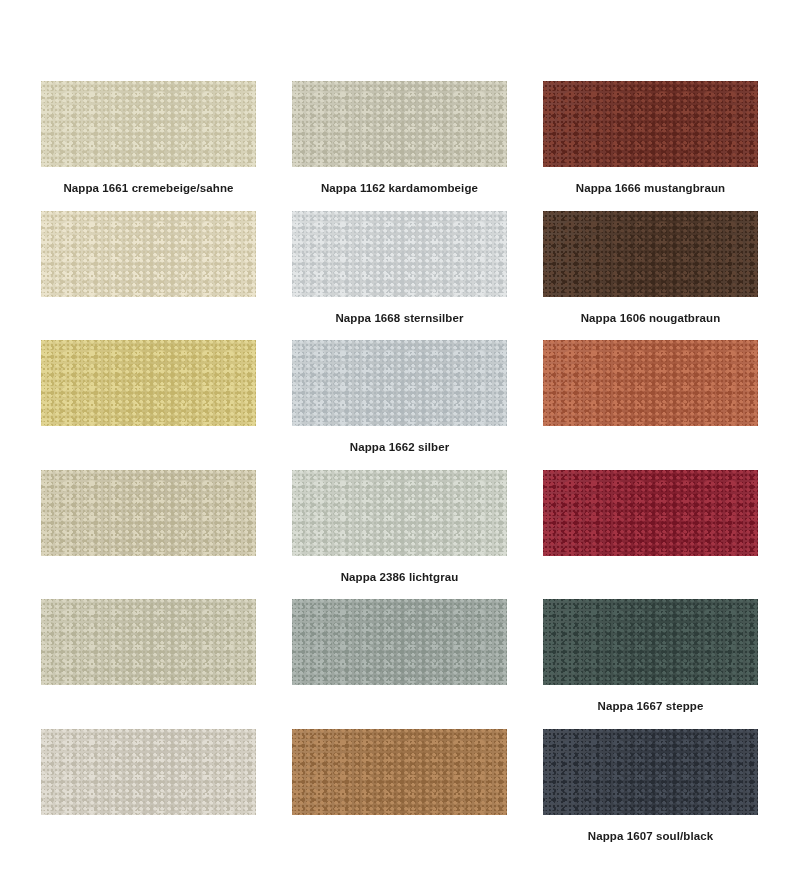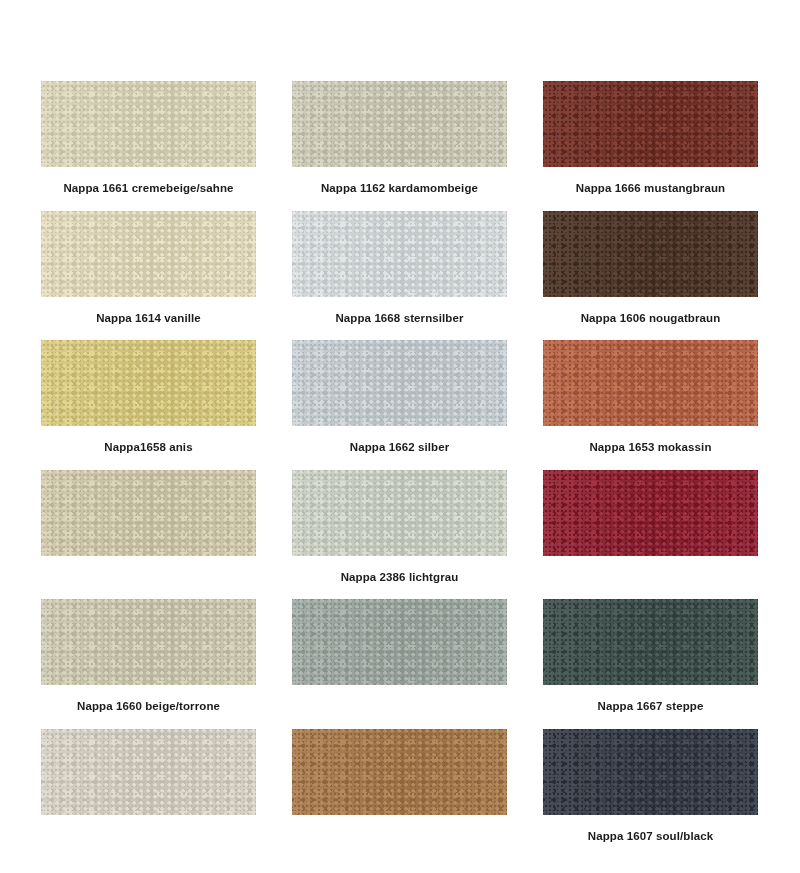--- a/index.html
+++ b/index.html
@@ -88,51 +88,48 @@
       <div class="cell">
         <div class="swatch-wrap">
           <div class="swatch" style="background-color: rgb(111, 47, 38); background-image: radial-gradient(circle at 30% 30%, rgb(133, 65, 52) 0px, rgb(133, 65, 52) 1.6px, rgba(0, 0, 0, 0) 1.9px), radial-gradient(circle at 70% 65%, rgb(92, 36, 28) 0px, rgb(92, 36, 28) 2.2px, rgba(0, 0, 0, 0) 2.6px), radial-gradient(circle, rgb(92, 36, 28) 0px, rgb(92, 36, 28) 0.9px, rgba(0, 0, 0, 0) 1.1px), radial-gradient(at 20% 80%, rgb(133, 65, 52) 0px, rgb(133, 65, 52) 3px, rgba(0, 0, 0, 0) 6px), linear-gradient(100deg, rgba(255, 255, 255, 0.1), rgba(0, 0, 0, 0.06) 55%, rgba(255, 255, 255, 0.07));"></div>
         </div>
         <div class="label">Nappa 1666 mustangbraun</div>
       </div>
       <div class="cell">
         <div class="swatch-wrap">
           <div class="swatch" style="background-color: rgb(222, 214, 185); background-image: radial-gradient(circle at 30% 30%, rgb(235, 228, 205) 0px, rgb(235, 228, 205) 1.6px, rgba(0, 0, 0, 0) 1.9px), radial-gradient(circle at 70% 65%, rgb(205, 196, 164) 0px, rgb(205, 196, 164) 2.2px, rgba(0, 0, 0, 0) 2.6px), radial-gradient(circle, rgb(205, 196, 164) 0px, rgb(205, 196, 164) 0.9px, rgba(0, 0, 0, 0) 1.1px), radial-gradient(at 20% 80%, rgb(235, 228, 205) 0px, rgb(235, 228, 205) 3px, rgba(0, 0, 0, 0) 6px), linear-gradient(100deg, rgba(255, 255, 255, 0.1), rgba(0, 0, 0, 0.06) 55%, rgba(255, 255, 255, 0.07));"></div>
         </div>
-        <div class="label">Nappa 1614 vanille</div>
       </div>
       <div class="cell">
         <div class="swatch-wrap">
           <div class="swatch" style="background-color: rgb(211, 215, 216); background-image: radial-gradient(circle at 30% 30%, rgb(227, 230, 231) 0px, rgb(227, 230, 231) 1.6px, rgba(0, 0, 0, 0) 1.9px), radial-gradient(circle at 70% 65%, rgb(192, 197, 199) 0px, rgb(192, 197, 199) 2.2px, rgba(0, 0, 0, 0) 2.6px), radial-gradient(circle, rgb(192, 197, 199) 0px, rgb(192, 197, 199) 0.9px, rgba(0, 0, 0, 0) 1.1px), radial-gradient(at 20% 80%, rgb(227, 230, 231) 0px, rgb(227, 230, 231) 3px, rgba(0, 0, 0, 0) 6px), linear-gradient(100deg, rgba(255, 255, 255, 0.1), rgba(0, 0, 0, 0.06) 55%, rgba(255, 255, 255, 0.07));"></div>
         </div>
         <div class="label">Nappa 1668 sternsilber</div>
       </div>
       <div class="cell">
         <div class="swatch-wrap">
           <div class="swatch" style="background-color: rgb(75, 52, 38); background-image: radial-gradient(circle at 30% 30%, rgb(94, 67, 51) 0px, rgb(94, 67, 51) 1.6px, rgba(0, 0, 0, 0) 1.9px), radial-gradient(circle at 70% 65%, rgb(59, 40, 28) 0px, rgb(59, 40, 28) 2.2px, rgba(0, 0, 0, 0) 2.6px), radial-gradient(circle, rgb(59, 40, 28) 0px, rgb(59, 40, 28) 0.9px, rgba(0, 0, 0, 0) 1.1px), radial-gradient(at 20% 80%, rgb(94, 67, 51) 0px, rgb(94, 67, 51) 3px, rgba(0, 0, 0, 0) 6px), linear-gradient(100deg, rgba(255, 255, 255, 0.1), rgba(0, 0, 0, 0.06) 55%, rgba(255, 255, 255, 0.07));"></div>
         </div>
         <div class="label">Nappa 1606 nougatbraun</div>
       </div>
       <div class="cell">
         <div class="swatch-wrap">
           <div class="swatch" style="background-color: rgb(214, 199, 126); background-image: radial-gradient(circle at 30% 30%, rgb(226, 214, 148) 0px, rgb(226, 214, 148) 1.6px, rgba(0, 0, 0, 0) 1.9px), radial-gradient(circle at 70% 65%, rgb(196, 180, 106) 0px, rgb(196, 180, 106) 2.2px, rgba(0, 0, 0, 0) 2.6px), radial-gradient(circle, rgb(196, 180, 106) 0px, rgb(196, 180, 106) 0.9px, rgba(0, 0, 0, 0) 1.1px), radial-gradient(at 20% 80%, rgb(226, 214, 148) 0px, rgb(226, 214, 148) 3px, rgba(0, 0, 0, 0) 6px), linear-gradient(100deg, rgba(255, 255, 255, 0.1), rgba(0, 0, 0, 0.06) 55%, rgba(255, 255, 255, 0.07));"></div>
         </div>
-        <div class="label">Nappa1658 anis</div>
       </div>
       <div class="cell">
         <div class="swatch-wrap">
           <div class="swatch" style="background-color: rgb(195, 202, 205); background-image: radial-gradient(circle at 30% 30%, rgb(212, 218, 221) 0px, rgb(212, 218, 221) 1.6px, rgba(0, 0, 0, 0) 1.9px), radial-gradient(circle at 70% 65%, rgb(176, 184, 188) 0px, rgb(176, 184, 188) 2.2px, rgba(0, 0, 0, 0) 2.6px), radial-gradient(circle, rgb(176, 184, 188) 0px, rgb(176, 184, 188) 0.9px, rgba(0, 0, 0, 0) 1.1px), radial-gradient(at 20% 80%, rgb(212, 218, 221) 0px, rgb(212, 218, 221) 3px, rgba(0, 0, 0, 0) 6px), linear-gradient(100deg, rgba(255, 255, 255, 0.1), rgba(0, 0, 0, 0.06) 55%, rgba(255, 255, 255, 0.07));"></div>
         </div>
         <div class="label">Nappa 1662 silber</div>
       </div>
       <div class="cell">
         <div class="swatch-wrap">
           <div class="swatch" style="background-color: rgb(177, 95, 66); background-image: radial-gradient(circle at 30% 30%, rgb(196, 117, 86) 0px, rgb(196, 117, 86) 1.6px, rgba(0, 0, 0, 0) 1.9px), radial-gradient(circle at 70% 65%, rgb(156, 79, 52) 0px, rgb(156, 79, 52) 2.2px, rgba(0, 0, 0, 0) 2.6px), radial-gradient(circle, rgb(156, 79, 52) 0px, rgb(156, 79, 52) 0.9px, rgba(0, 0, 0, 0) 1.1px), radial-gradient(at 20% 80%, rgb(196, 117, 86) 0px, rgb(196, 117, 86) 3px, rgba(0, 0, 0, 0) 6px), linear-gradient(100deg, rgba(255, 255, 255, 0.1), rgba(0, 0, 0, 0.06) 55%, rgba(255, 255, 255, 0.07));"></div>
         </div>
-        <div class="label">Nappa 1653 mokassin</div>
       </div>
       <div class="cell">
         <div class="swatch-wrap">
           <div class="swatch" style="background-color: rgb(205, 198, 170); background-image: radial-gradient(circle at 30% 30%, rgb(220, 214, 189) 0px, rgb(220, 214, 189) 1.6px, rgba(0, 0, 0, 0) 1.9px), radial-gradient(circle at 70% 65%, rgb(186, 179, 148) 0px, rgb(186, 179, 148) 2.2px, rgba(0, 0, 0, 0) 2.6px), radial-gradient(circle, rgb(186, 179, 148) 0px, rgb(186, 179, 148) 0.9px, rgba(0, 0, 0, 0) 1.1px), radial-gradient(at 20% 80%, rgb(220, 214, 189) 0px, rgb(220, 214, 189) 3px, rgba(0, 0, 0, 0) 6px), linear-gradient(100deg, rgba(255, 255, 255, 0.1), rgba(0, 0, 0, 0.06) 55%, rgba(255, 255, 255, 0.07));"></div>
         </div>
       </div>
       <div class="cell">
         <div class="swatch-wrap">
           <div class="swatch" style="background-color: rgb(200, 205, 194); background-image: radial-gradient(circle at 30% 30%, rgb(217, 221, 212) 0px, rgb(217, 221, 212) 1.6px, rgba(0, 0, 0, 0) 1.9px), radial-gradient(circle at 70% 65%, rgb(181, 187, 175) 0px, rgb(181, 187, 175) 2.2px, rgba(0, 0, 0, 0) 2.6px), radial-gradient(circle, rgb(181, 187, 175) 0px, rgb(181, 187, 175) 0.9px, rgba(0, 0, 0, 0) 1.1px), radial-gradient(at 20% 80%, rgb(217, 221, 212) 0px, rgb(217, 221, 212) 3px, rgba(0, 0, 0, 0) 6px), linear-gradient(100deg, rgba(255, 255, 255, 0.1), rgba(0, 0, 0, 0.06) 55%, rgba(255, 255, 255, 0.07));"></div>
         </div>
@@ -140,21 +137,20 @@
       </div>
       <div class="cell">
         <div class="swatch-wrap">
           <div class="swatch" style="background-color: rgb(138, 31, 48); background-image: radial-gradient(circle at 30% 30%, rgb(163, 51, 67) 0px, rgb(163, 51, 67) 1.6px, rgba(0, 0, 0, 0) 1.9px), radial-gradient(circle at 70% 65%, rgb(115, 20, 36) 0px, rgb(115, 20, 36) 2.2px, rgba(0, 0, 0, 0) 2.6px), radial-gradient(circle, rgb(115, 20, 36) 0px, rgb(115, 20, 36) 0.9px, rgba(0, 0, 0, 0) 1.1px), radial-gradient(at 20% 80%, rgb(163, 51, 67) 0px, rgb(163, 51, 67) 3px, rgba(0, 0, 0, 0) 6px), linear-gradient(100deg, rgba(255, 255, 255, 0.1), rgba(0, 0, 0, 0.06) 55%, rgba(255, 255, 255, 0.07));"></div>
         </div>
       </div>
       <div class="cell">
         <div class="swatch-wrap">
           <div class="swatch" style="background-color: rgb(201, 198, 174); background-image: radial-gradient(circle at 30% 30%, rgb(216, 213, 193) 0px, rgb(216, 213, 193) 1.6px, rgba(0, 0, 0, 0) 1.9px), radial-gradient(circle at 70% 65%, rgb(182, 179, 153) 0px, rgb(182, 179, 153) 2.2px, rgba(0, 0, 0, 0) 2.6px), radial-gradient(circle, rgb(182, 179, 153) 0px, rgb(182, 179, 153) 0.9px, rgba(0, 0, 0, 0) 1.1px), radial-gradient(at 20% 80%, rgb(216, 213, 193) 0px, rgb(216, 213, 193) 3px, rgba(0, 0, 0, 0) 6px), linear-gradient(100deg, rgba(255, 255, 255, 0.1), rgba(0, 0, 0, 0.06) 55%, rgba(255, 255, 255, 0.07));"></div>
         </div>
-        <div class="label">Nappa 1660 beige/torrone</div>
       </div>
       <div class="cell">
         <div class="swatch-wrap">
           <div class="swatch" style="background-color: rgb(155, 165, 159); background-image: radial-gradient(circle at 30% 30%, rgb(174, 183, 178) 0px, rgb(174, 183, 178) 1.6px, rgba(0, 0, 0, 0) 1.9px), radial-gradient(circle at 70% 65%, rgb(136, 147, 140) 0px, rgb(136, 147, 140) 2.2px, rgba(0, 0, 0, 0) 2.6px), radial-gradient(circle, rgb(136, 147, 140) 0px, rgb(136, 147, 140) 0.9px, rgba(0, 0, 0, 0) 1.1px), radial-gradient(at 20% 80%, rgb(174, 183, 178) 0px, rgb(174, 183, 178) 3px, rgba(0, 0, 0, 0) 6px), linear-gradient(100deg, rgba(255, 255, 255, 0.1), rgba(0, 0, 0, 0.06) 55%, rgba(255, 255, 255, 0.07));"></div>
         </div>
       </div>
       <div class="cell">
         <div class="swatch-wrap">
           <div class="swatch" style="background-color: rgb(60, 77, 73); background-image: radial-gradient(circle at 30% 30%, rgb(77, 96, 91) 0px, rgb(77, 96, 91) 1.6px, rgba(0, 0, 0, 0) 1.9px), radial-gradient(circle at 70% 65%, rgb(46, 61, 58) 0px, rgb(46, 61, 58) 2.2px, rgba(0, 0, 0, 0) 2.6px), radial-gradient(circle, rgb(46, 61, 58) 0px, rgb(46, 61, 58) 0.9px, rgba(0, 0, 0, 0) 1.1px), radial-gradient(at 20% 80%, rgb(77, 96, 91) 0px, rgb(77, 96, 91) 3px, rgba(0, 0, 0, 0) 6px), linear-gradient(100deg, rgba(255, 255, 255, 0.1), rgba(0, 0, 0, 0.06) 55%, rgba(255, 255, 255, 0.07));"></div>
         </div>

